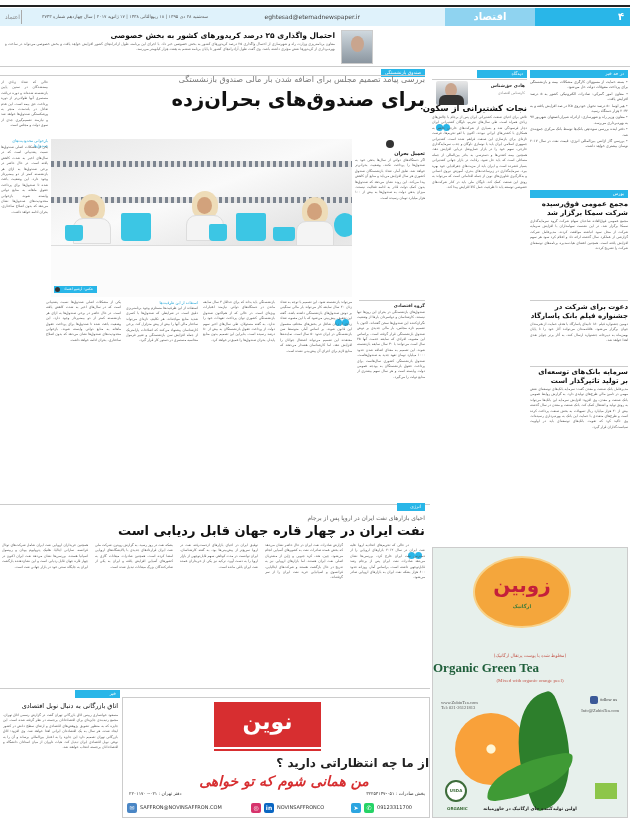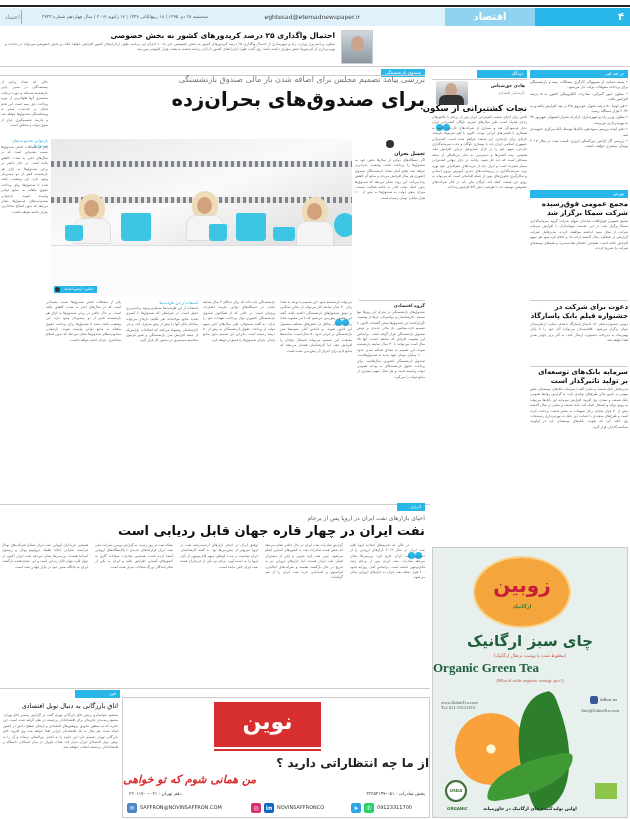--- a/index.html
+++ b/index.html
@@ -36,21 +36,21 @@
 .photo-credit{position:absolute;left:3px;bottom:4px;height:7px;background:#29b6e8;color:#fff;font-size:3.5px;line-height:7px;padding:0 4px 0 10px}
 .photo-credit::before{content:"";position:absolute;left:1px;top:1px;width:5px;height:5px;border-radius:50%;background:#333}
 .quote-icon{display:inline-block;width:14px;height:8px;position:relative}
 .quote-icon::before,.quote-icon::after{content:"";position:absolute;top:0;width:7px;height:7px;border-radius:50%;background:#29b6e8}
 .quote-icon::before{right:0}.quote-icon::after{right:7px}
 .ad1{left:35px;top:697px;width:395px;height:121px;border:1px solid #ccc;background:#fff}
 .ad1 .brand{position:absolute;left:75px;top:4px;width:170px;height:45px;background:#d72e30}
 .ad1 .brand span{display:block;text-align:center;color:#fff;font-size:22px;font-weight:bold;line-height:40px}
 .ad1 .brand::after{content:"";position:absolute;left:0;bottom:-4px;width:100%;height:2px;background:#d72e30}
 .ad1 .q{position:absolute;left:0;width:100%;top:58px;text-align:right;font-size:12px;font-weight:bold;color:#222}
-.ad1 .slogan{position:absolute;left:0;width:100%;top:75px;text-align:left;font-size:11px;color:#d72e30;font-family:"DejaVu Serif",serif;font-style:italic;font-weight:bold}
+.ad1 .slogan{position:absolute;left:8px;width:100%;top:75px;text-align:center;font-size:14px;color:#d72e30;font-family:"DejaVu Serif",serif;font-style:italic;font-weight:bold}
 .ad1 .phone1{position:absolute;right:4px;top:93px;font-size:4.5px;color:#333}
 .ad1 .phone2{position:absolute;left:6px;top:93px;font-size:4.5px;color:#333}
 .ad1 .footer{position:absolute;left:0;bottom:3px;width:100%;height:14px;direction:ltr}
 .ad1 .footer .item{position:absolute;top:0;height:14px;font-size:5px;line-height:14px;color:#333}
 .sq{display:inline-block;width:10px;height:10px;vertical-align:middle;border-radius:2px;margin-right:3px;color:#fff;font-size:6px;line-height:10px;text-align:center;font-weight:bold}
 .ad2{left:432px;top:547px;width:196px;height:271px;border:1px solid #ccc;background:#e7f0ec;overflow:hidden}
 .ad2 .oval{position:absolute;left:40px;top:8px;width:98px;height:72px;border-radius:50%;background:#f4a63c;border:2px solid #f8d28a}
 .ad2 .oval .brand{position:absolute;left:0;width:100%;top:15px;text-align:center;color:#c41f3b;font-size:20px;font-weight:bold}
 .ad2 .oval .sub{position:absolute;left:0;width:100%;top:45px;text-align:center;color:#3c7a3a;font-size:5px;font-weight:bold}
 .ad2 .fa{position:absolute;left:0;width:100%;top:84px;text-align:center;color:#1f5e3a;font-size:15px;font-weight:bold}
@@ -212,21 +212,20 @@
     <div class="item" style="left:128px"><span class="sq" style="background:#d6336c">◎</span><span class="sq" style="background:#0a66c2">in</span><span>NOVINSAFFRONCO</span></div>
     <div class="item" style="left:228px"><span class="sq" style="background:#2ca5e0">➤</span><span class="sq" style="background:#25d366">✆</span><span>09123311700</span></div>
   </div>
 </div>
 
 <div class="abs ad2">
   <div class="oval">
     <div class="brand">زوبین</div>
     <div class="sub">ارگانیک</div>
   </div>
-  <div class="fa">چای سبز ارگانیک</div>
   <div class="fa2">(مخلوط شده با پوست پرتقال ارگانیک)</div>
   <div class="en">Organic Green Tea</div>
   <div class="en2">(Mixed with organic orange peel)</div>
   <div class="web">
       <div>www.ZubinTea.com</div>
       <div>Tel: 021-26121813</div>
     </div>
   <div class="follow"><span class="fb"></span><span>follow us</span></div>
   <div class="mail">Info@ZubinTea.com</div>
   <div class="orange"></div>

